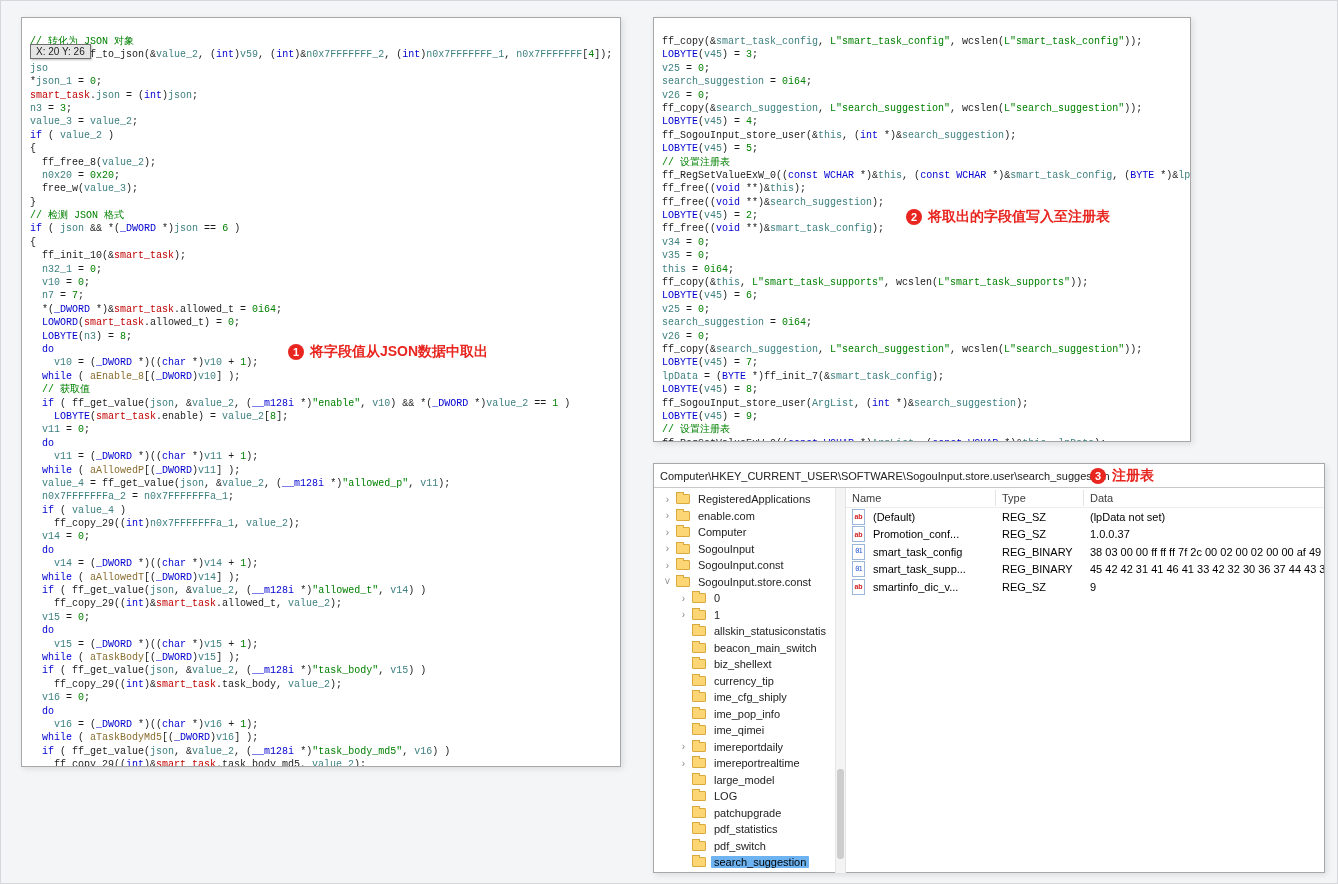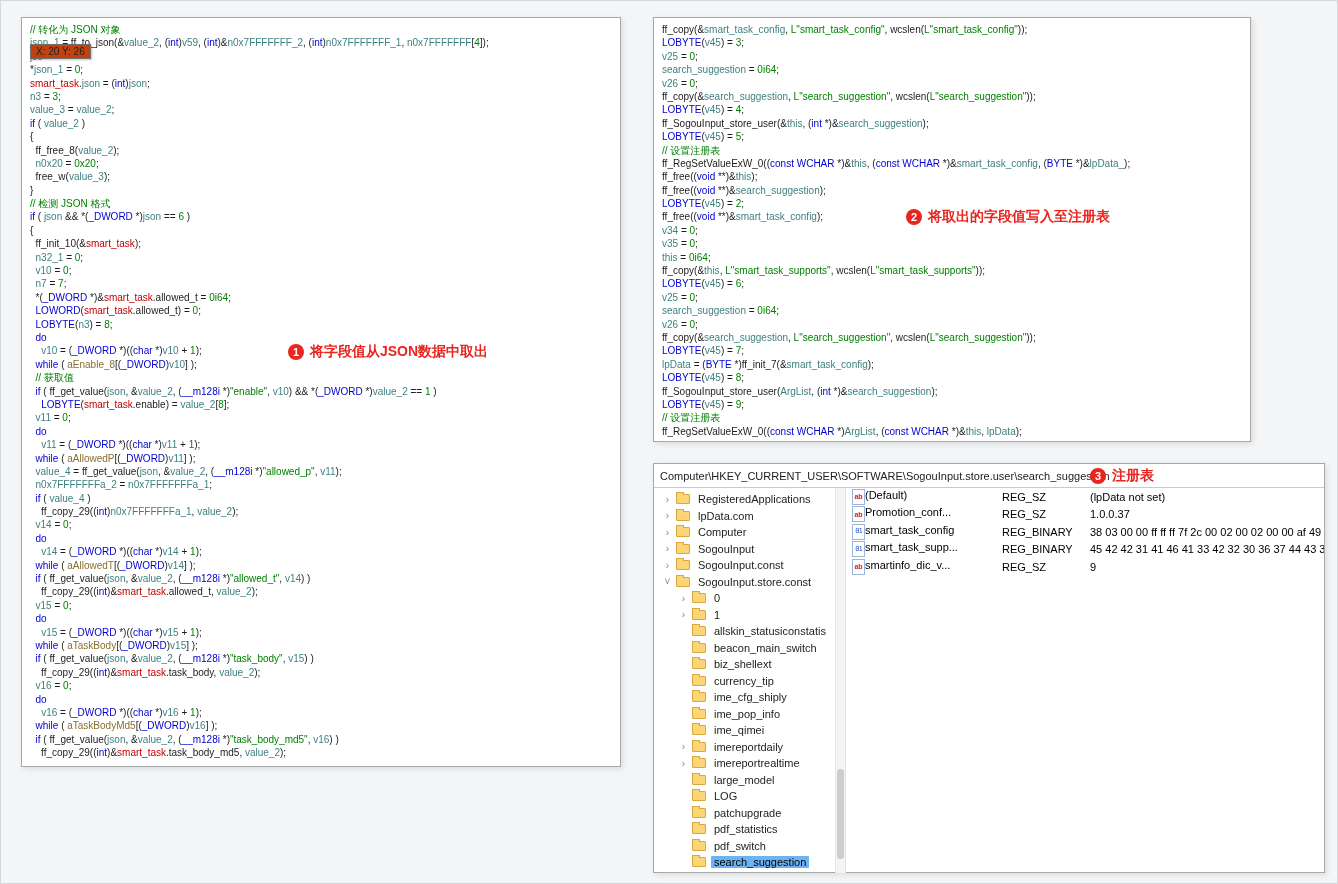--- a/index.html
+++ b/index.html
@@ -1,35 +1,35 @@
 <!DOCTYPE html>
 <html style="--annotation-red: #e8251f; --selection-blue: #6db3f2; --comment-green: #008000; --string-green: #008000; --number-green: #008000; --keyword-blue: #0000d0; --local-teal: #3d7f7f; --global-red: #c00000; --stringref-brown: #8a6d2f;"><head>
 <meta charset="utf-8">
 <style>
   html,body{margin:0;padding:0;background:#e9ebee;font-family:"Liberation Sans",sans-serif;}
   #stage{position:relative;width:1338px;height:884px;background:#f4f5f7;border:1px solid #d5d7da;box-sizing:border-box;overflow:hidden;}
   .panel{position:absolute;background:#ffffff;border:1px solid #a8a8a8;box-sizing:border-box;box-shadow:2px 2px 6px rgba(0,0,0,.10);}
   #panel-left{left:20px;top:16px;width:600px;height:750px;}
-  #panel-right{left:652px;top:16px;width:598px;height:425px;}
+  #panel-right{left:652px;top:16px;width:538px;height:425px;}
   #panel-reg{left:652px;top:462px;width:672px;height:410px;}
 
-  .code{padding:5px 8px;font-family:Liberation Sans, sans-serif;font-size:10px;line-height:13.4px;white-space:pre;color:#1c1c1c;overflow:hidden;height:100%;box-sizing:border-box;}
+  .code{padding:17px 8px;font-family:Liberation Mono, monospace;font-size:10px;line-height:13.4px;white-space:pre;color:#1c1c1c;overflow:hidden;height:100%;box-sizing:border-box;}
   .code-line{height:13.4px;}
   .tk-com{color:var(--comment-green,#008000);}
   .tk-str{color:var(--string-green,#008000);}
   .tk-num{color:var(--number-green,#008000);}
   .tk-kw{color:var(--keyword-blue,#0000d0);}
   .tk-loc{color:var(--local-teal,#3d7f7f);}
   .tk-red{color:var(--global-red,#c00000);}
   .tk-aref{color:var(--stringref-brown,#8a6d2f);}
 
   .annot{position:absolute;display:flex;align-items:center;gap:6px;color:var(--annotation-red,#e8251f);font-weight:bold;font-size:14px;white-space:nowrap;pointer-events:none;}
   .badge{width:16px;height:16px;border-radius:50%;background:var(--annotation-red,#e8251f);color:#fff;font-size:11px;line-height:16px;display:inline-flex;align-items:center;justify-content:center;font-weight:bold;flex:0 0 16px;}
 
-  #coords-tip{position:absolute;left:8px;top:26px;border:1px solid #6f6f6f;background:#c2410c;font-size:10px;padding:1px 5px;color:#222;box-shadow:1px 1px 2px rgba(0,0,0,.25);white-space:nowrap;}
+  #coords-tip{position:absolute;left:8px;top:26px;border:1px solid #6f6f6f;background:#e5e5e5;font-size:10px;padding:1px 5px;color:#222;box-shadow:1px 1px 2px rgba(0,0,0,.25);white-space:nowrap;}
 
   
   #reg-address{height:23px;border-bottom:1px solid #c9c9c9;display:flex;align-items:center;position:relative;background:#fff;}
   #reg-address input{flex:1;border:none;outline:none;font-size:11px;padding:0 6px;color:#222;background:transparent;font-family:"Liberation Sans",sans-serif;}
   #reg-body{display:flex;height:385px;}
   #reg-tree{width:192px;border-right:1px solid #e3e3e3;overflow:hidden;padding-top:3px;position:relative;box-sizing:border-box;}
   .tree-item{height:16.5px;display:flex;align-items:center;font-size:11px;color:#222;white-space:nowrap;cursor:default;}
   .tree-item.lvl1{padding-left:22px;}
   .tree-item.lvl2{padding-left:38px;}
   .chev{width:11px;flex:0 0 11px;color:#8a8a8a;font-size:10px;text-align:center;margin-left:-14px;margin-right:3px;}
@@ -40,22 +40,22 @@
   .scrollbar{position:absolute;right:0;top:0;bottom:0;width:9px;background:#f4f4f4;border-left:1px solid #e6e6e6;}
   .scroll-thumb{position:absolute;right:1px;width:7px;height:90px;bottom:14px;background:#cdcdcd;border-radius:3px;}
 
   #reg-list{flex:1;font-size:11px;overflow:hidden;}
   .list-header{display:flex;height:19px;color:#3c3c3c;align-items:center;border-bottom:1px solid #ededed;}
   .col{padding:2px 6px;border-right:1px solid #e4e4e4;box-sizing:border-box;overflow:hidden;white-space:nowrap;}
   .col-name{width:150px;flex:0 0 150px;}
   .col-type{width:88px;flex:0 0 88px;}
   .col-data{flex:1;border-right:none;}
   .list-row{display:flex;height:17.5px;align-items:center;}
-  .cell{padding:0 6px;box-sizing:border-box;overflow:hidden;white-space:nowrap;display:flex;}
-  .val-icon{width:13px;height:16px;flex:0 0 13px;border:1px solid #9ab6d8;background:#fff;font-size:7px;line-height:11px;display:inline-flex;align-items:center;justify-content:center;margin-right:0;box-sizing:border-box;}
+  .cell{padding:0 6px;box-sizing:border-box;overflow:hidden;white-space:nowrap;display:flex;align-items:center;}
+  .val-icon{width:13px;height:16px;flex:0 0 13px;border:1px solid #9ab6d8;background:#fff;font-size:7px;line-height:11px;display:inline-flex;align-items:center;justify-content:center;margin-right:8px;box-sizing:border-box;}
   .val-icon.ab{color:#d02020;font-weight:bold;font-family:"Liberation Sans",sans-serif;}
   .val-icon.bin{color:#2a5bd7;font-family:"DejaVu Sans Mono",monospace;letter-spacing:-1px;}
 </style>
 </head>
 <body>
 
 <div id="stage">
 
   <section class="panel" id="panel-left">
     <div class="code" id="left-code"><div class="code-line"><span class="tk-com">// 转化为 JSON 对象</span></div><div class="code-line"><span class="tk-loc">json_1</span> = ff_to_json(&amp;<span class="tk-loc">value_2</span>, (<span class="tk-kw">int</span>)<span class="tk-loc">v59</span>, (<span class="tk-kw">int</span>)&amp;<span class="tk-loc">n0x7FFFFFFF_2</span>, (<span class="tk-kw">int</span>)<span class="tk-loc">n0x7FFFFFFF_1</span>, <span class="tk-loc">n0x7FFFFFFF</span>[<span class="tk-num">4</span>]);</div><div class="code-line"><span class="tk-loc">jso</span></div><div class="code-line">*<span class="tk-loc">json_1</span> = <span class="tk-num">0</span>;</div><div class="code-line"><span class="tk-red">smart_task</span>.<span class="tk-loc">json</span> = (<span class="tk-kw">int</span>)<span class="tk-loc">json</span>;</div><div class="code-line"><span class="tk-loc">n3</span> = <span class="tk-num">3</span>;</div><div class="code-line"><span class="tk-loc">value_3</span> = <span class="tk-loc">value_2</span>;</div><div class="code-line"><span class="tk-kw">if</span> ( <span class="tk-loc">value_2</span> )</div><div class="code-line">{</div><div class="code-line">  ff_free_8(<span class="tk-loc">value_2</span>);</div><div class="code-line">  <span class="tk-loc">n0x20</span> = <span class="tk-num">0x20</span>;</div><div class="code-line">  free_w(<span class="tk-loc">value_3</span>);</div><div class="code-line">}</div><div class="code-line"><span class="tk-com">// 检测 JSON 格式</span></div><div class="code-line"><span class="tk-kw">if</span> ( <span class="tk-loc">json</span> &amp;&amp; *(<span class="tk-kw">_DWORD</span> *)<span class="tk-loc">json</span> == <span class="tk-num">6</span> )</div><div class="code-line">{</div><div class="code-line">  ff_init_10(&amp;<span class="tk-red">smart_task</span>);</div><div class="code-line">  <span class="tk-loc">n32_1</span> = <span class="tk-num">0</span>;</div><div class="code-line">  <span class="tk-loc">v10</span> = <span class="tk-num">0</span>;</div><div class="code-line">  <span class="tk-loc">n7</span> = <span class="tk-num">7</span>;</div><div class="code-line">  *(<span class="tk-kw">_DWORD</span> *)&amp;<span class="tk-red">smart_task</span>.allowed_t = <span class="tk-num">0i64</span>;</div><div class="code-line">  <span class="tk-kw">LOWORD</span>(<span class="tk-red">smart_task</span>.allowed_t) = <span class="tk-num">0</span>;</div><div class="code-line">  <span class="tk-kw">LOBYTE</span>(<span class="tk-loc">n3</span>) = <span class="tk-num">8</span>;</div><div class="code-line">  <span class="tk-kw">do</span></div><div class="code-line">    <span class="tk-loc">v10</span> = (<span class="tk-kw">_DWORD</span> *)((<span class="tk-kw">char</span> *)<span class="tk-loc">v10</span> + <span class="tk-num">1</span>);</div><div class="code-line">  <span class="tk-kw">while</span> ( <span class="tk-aref">aEnable_8</span>[(<span class="tk-kw">_DWORD</span>)<span class="tk-loc">v10</span>] );</div><div class="code-line">  <span class="tk-com">// 获取值</span></div><div class="code-line">  <span class="tk-kw">if</span> ( ff_get_value(<span class="tk-loc">json</span>, &amp;<span class="tk-loc">value_2</span>, (<span class="tk-kw">__m128i</span> *)<span class="tk-str">"enable"</span>, <span class="tk-loc">v10</span>) &amp;&amp; *(<span class="tk-kw">_DWORD</span> *)<span class="tk-loc">value_2</span> == <span class="tk-num">1</span> )</div><div class="code-line">    <span class="tk-kw">LOBYTE</span>(<span class="tk-red">smart_task</span>.enable) = <span class="tk-loc">value_2</span>[<span class="tk-num">8</span>];</div><div class="code-line">  <span class="tk-loc">v11</span> = <span class="tk-num">0</span>;</div><div class="code-line">  <span class="tk-kw">do</span></div><div class="code-line">    <span class="tk-loc">v11</span> = (<span class="tk-kw">_DWORD</span> *)((<span class="tk-kw">char</span> *)<span class="tk-loc">v11</span> + <span class="tk-num">1</span>);</div><div class="code-line">  <span class="tk-kw">while</span> ( <span class="tk-aref">aAllowedP</span>[(<span class="tk-kw">_DWORD</span>)<span class="tk-loc">v11</span>] );</div><div class="code-line">  <span class="tk-loc">value_4</span> = ff_get_value(<span class="tk-loc">json</span>, &amp;<span class="tk-loc">value_2</span>, (<span class="tk-kw">__m128i</span> *)<span class="tk-str">"allowed_p"</span>, <span class="tk-loc">v11</span>);</div><div class="code-line">  <span class="tk-loc">n0x7FFFFFFFa_2</span> = <span class="tk-loc">n0x7FFFFFFFa_1</span>;</div><div class="code-line">  <span class="tk-kw">if</span> ( <span class="tk-loc">value_4</span> )</div><div class="code-line">    ff_copy_29((<span class="tk-kw">int</span>)<span class="tk-loc">n0x7FFFFFFFa_1</span>, <span class="tk-loc">value_2</span>);</div><div class="code-line">  <span class="tk-loc">v14</span> = <span class="tk-num">0</span>;</div><div class="code-line">  <span class="tk-kw">do</span></div><div class="code-line">    <span class="tk-loc">v14</span> = (<span class="tk-kw">_DWORD</span> *)((<span class="tk-kw">char</span> *)<span class="tk-loc">v14</span> + <span class="tk-num">1</span>);</div><div class="code-line">  <span class="tk-kw">while</span> ( <span class="tk-aref">aAllowedT</span>[(<span class="tk-kw">_DWORD</span>)<span class="tk-loc">v14</span>] );</div><div class="code-line">  <span class="tk-kw">if</span> ( ff_get_value(<span class="tk-loc">json</span>, &amp;<span class="tk-loc">value_2</span>, (<span class="tk-kw">__m128i</span> *)<span class="tk-str">"allowed_t"</span>, <span class="tk-loc">v14</span>) )</div><div class="code-line">    ff_copy_29((<span class="tk-kw">int</span>)&amp;<span class="tk-red">smart_task</span>.allowed_t, <span class="tk-loc">value_2</span>);</div><div class="code-line">  <span class="tk-loc">v15</span> = <span class="tk-num">0</span>;</div><div class="code-line">  <span class="tk-kw">do</span></div><div class="code-line">    <span class="tk-loc">v15</span> = (<span class="tk-kw">_DWORD</span> *)((<span class="tk-kw">char</span> *)<span class="tk-loc">v15</span> + <span class="tk-num">1</span>);</div><div class="code-line">  <span class="tk-kw">while</span> ( <span class="tk-aref">aTaskBody</span>[(<span class="tk-kw">_DWORD</span>)<span class="tk-loc">v15</span>] );</div><div class="code-line">  <span class="tk-kw">if</span> ( ff_get_value(<span class="tk-loc">json</span>, &amp;<span class="tk-loc">value_2</span>, (<span class="tk-kw">__m128i</span> *)<span class="tk-str">"task_body"</span>, <span class="tk-loc">v15</span>) )</div><div class="code-line">    ff_copy_29((<span class="tk-kw">int</span>)&amp;<span class="tk-red">smart_task</span>.task_body, <span class="tk-loc">value_2</span>);</div><div class="code-line">  <span class="tk-loc">v16</span> = <span class="tk-num">0</span>;</div><div class="code-line">  <span class="tk-kw">do</span></div><div class="code-line">    <span class="tk-loc">v16</span> = (<span class="tk-kw">_DWORD</span> *)((<span class="tk-kw">char</span> *)<span class="tk-loc">v16</span> + <span class="tk-num">1</span>);</div><div class="code-line">  <span class="tk-kw">while</span> ( <span class="tk-aref">aTaskBodyMd5</span>[(<span class="tk-kw">_DWORD</span>)<span class="tk-loc">v16</span>] );</div><div class="code-line">  <span class="tk-kw">if</span> ( ff_get_value(<span class="tk-loc">json</span>, &amp;<span class="tk-loc">value_2</span>, (<span class="tk-kw">__m128i</span> *)<span class="tk-str">"task_body_md5"</span>, <span class="tk-loc">v16</span>) )</div><div class="code-line">    ff_copy_29((<span class="tk-kw">int</span>)&amp;<span class="tk-red">smart_task</span>.task_body_md5, <span class="tk-loc">value_2</span>);</div></div>
@@ -86,21 +86,21 @@
       <div id="reg-tree">
         <div id="reg-tree-items">
             <div class="tree-item lvl1">
               <span class="chev">›</span>
               <span class="folder"></span>
               <span class="tree-lbl">RegisteredApplications</span>
             </div>
             <div class="tree-item lvl1">
               <span class="chev">›</span>
               <span class="folder"></span>
-              <span class="tree-lbl">lpData.com</span>
+              <span class="tree-lbl">enable.com</span>
             </div>
             <div class="tree-item lvl1">
               <span class="chev">›</span>
               <span class="folder"></span>
               <span class="tree-lbl">Computer</span>
             </div>
             <div class="tree-item lvl1">
               <span class="chev">›</span>
               <span class="folder"></span>
               <span class="tree-lbl">SogouInput</span>
@@ -199,20 +199,25 @@
               <span class="chev"></span>
               <span class="folder"></span>
               <span class="tree-lbl">search_suggestion</span>
             </div>
           </div>
         <div class="scrollbar">
           <div class="scroll-thumb"></div>
         </div>
       </div>
       <div id="reg-list">
+        <div class="list-header">
+          <span class="col col-name">Name</span>
+          <span class="col col-type">Type</span>
+          <span class="col col-data">Data</span>
+        </div>
         <div id="reg-list-rows">
             <div class="list-row">
               <span class="cell col-name">
                 <span class="val-icon ab">ab</span>
                 <span>(Default)</span>
               </span>
               <span class="cell col-type">REG_SZ</span>
               <span class="cell col-data">(lpData not set)</span>
             </div>
             <div class="list-row">

